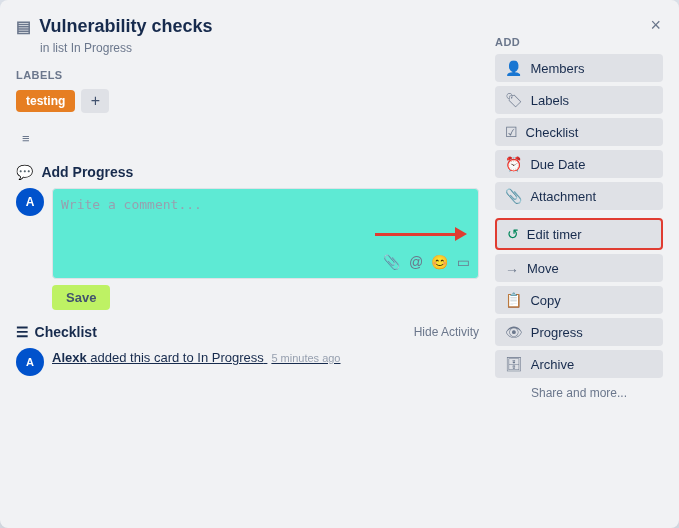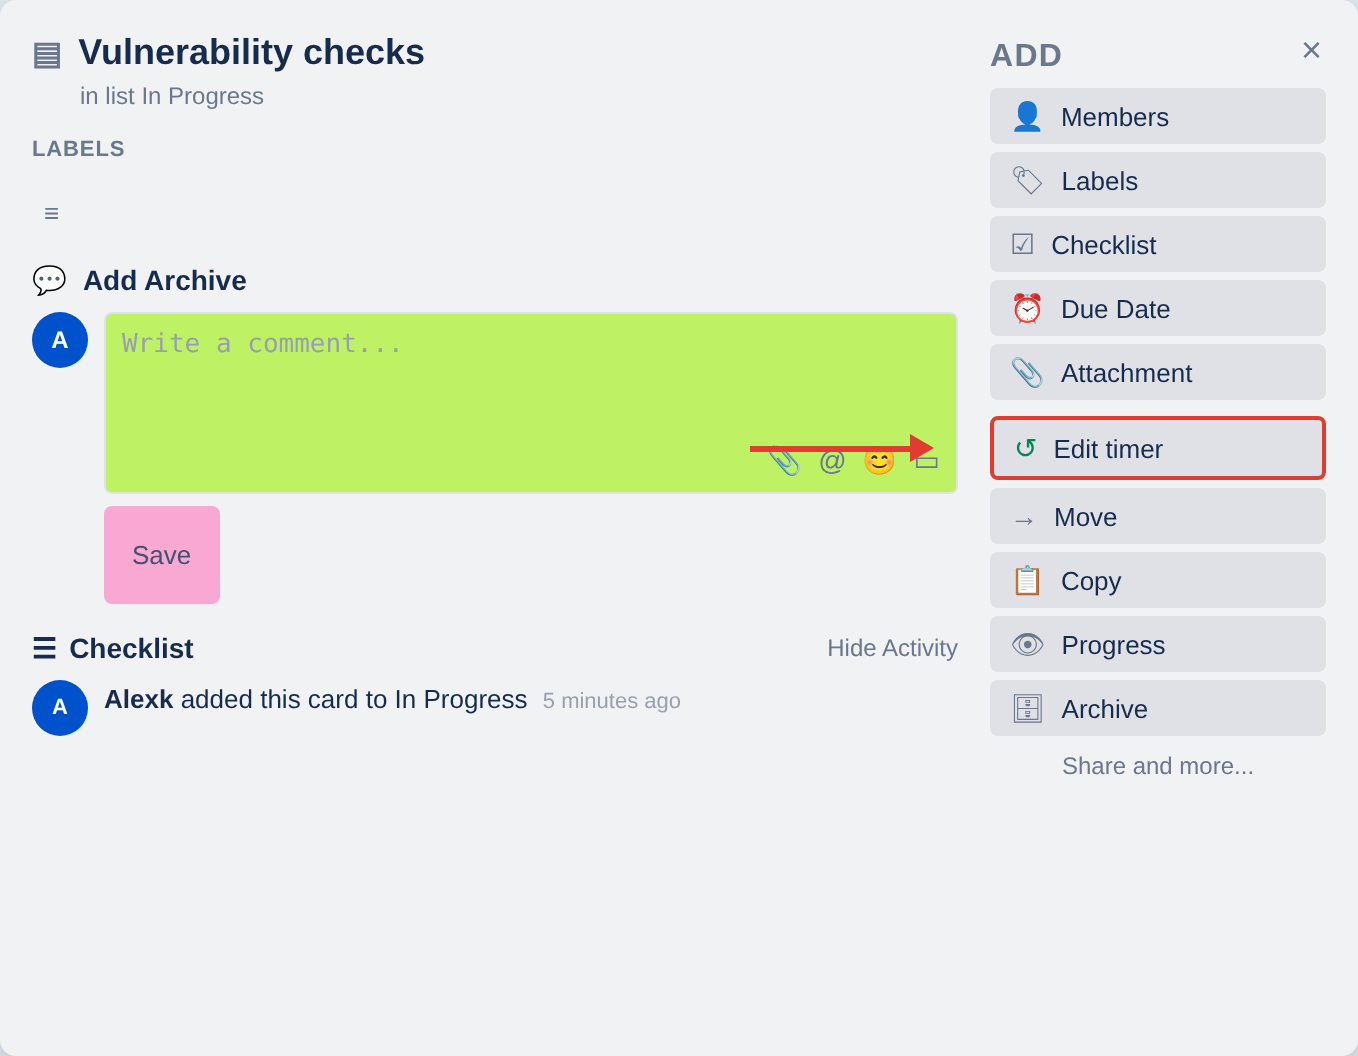--- a/index.html
+++ b/index.html
@@ -144,21 +144,21 @@
       color: #fff;
       display: flex;
       align-items: center;
       justify-content: center;
       font-size: 12px;
       font-weight: 700;
       flex-shrink: 0;
     }
     .comment-input-wrap {
       flex: 1;
-      background: #bef264;
+      background: #5eead4;
       border: 1px solid #dfe1e6;
       border-radius: 4px;
       padding: 8px;
     }
     .comment-input {
       width: 100%;
       border: none;
       outline: none;
       font-size: 13px;
       color: #172b4d;
@@ -172,29 +172,30 @@
       justify-content: flex-end;
       gap: 8px;
       margin-top: 4px;
     }
     .comment-toolbar-icon {
       color: #6b778c;
       cursor: pointer;
       font-size: 14px;
     }
     .save-btn {
-      background: #f9a8d4;
+      background: #bef264;
       border: none;
       border-radius: 4px;
-      padding: 17px 14px;
+      padding: 5px 14px;
       font-size: 13px;
       color: #42526e;
       cursor: pointer;
       margin-top: 6px;
       margin-left: 36px;
+      font-weight: bold;
     }
     .activity-section {
       margin-top: 4px;
     }
     .activity-header {
       display: flex;
       align-items: center;
       justify-content: space-between;
       margin-bottom: 8px;
     }
@@ -227,37 +228,38 @@
       color: #fff;
       display: flex;
       align-items: center;
       justify-content: center;
       font-size: 11px;
       font-weight: 700;
       flex-shrink: 0;
     }
     .activity-text {
       line-height: 1.5;
+      text-decoration: underline;
     }
     .activity-text strong { font-weight: 700; }
     .activity-text .time {
       color: #97a0af;
       font-size: 11px;
       margin-left: 4px;
     }
 
     
     .right-section-title {
-      font-size: 16px;
+      font-size: 11px;
       font-weight: 600;
       color: #6b778c;
       text-transform: uppercase;
       letter-spacing: 0.04em;
       margin-bottom: 6px;
-      margin-top: 4px;
+      margin-top: 20px;
     }
     .sidebar-btn {
       display: flex;
       align-items: center;
       gap: 8px;
       background: #dfe1e6;
       border: none;
       border-radius: 4px;
       padding: 6px 10px;
       width: 100%;
@@ -333,30 +335,34 @@
         <span class="title-icon">▤</span>
         <span>Vulnerability checks</span>
       </div>
       <div class="in-list-line">
         <span>in list</span>
         <a>In Progress</a>
       </div>
 
       <div class="labels-section">
         <div class="section-label">Labels</div>
+        <div class="labels-row">
+          <span class="label-badge">testing</span>
+          <button class="label-add-btn">+</button>
+        </div>
       </div>
 
       <div class="edit-description">
         <span>≡</span>
       </div>
 
       <div class="add-comment-section">
         <div class="add-comment-header">
           <span>💬</span>
-          <span>Add Archive</span>
+          <span>Add Progress</span>
         </div>
         <div class="comment-row">
           <div class="avatar">
             <span>A</span>
           </div>
           <div class="comment-input-wrap">
             <textarea class="comment-input" placeholder="Write a comment..." style=""></textarea>
             <div class="comment-toolbar">
               <span class="comment-toolbar-icon">📎</span>
               <span class="comment-toolbar-icon">@</span>

